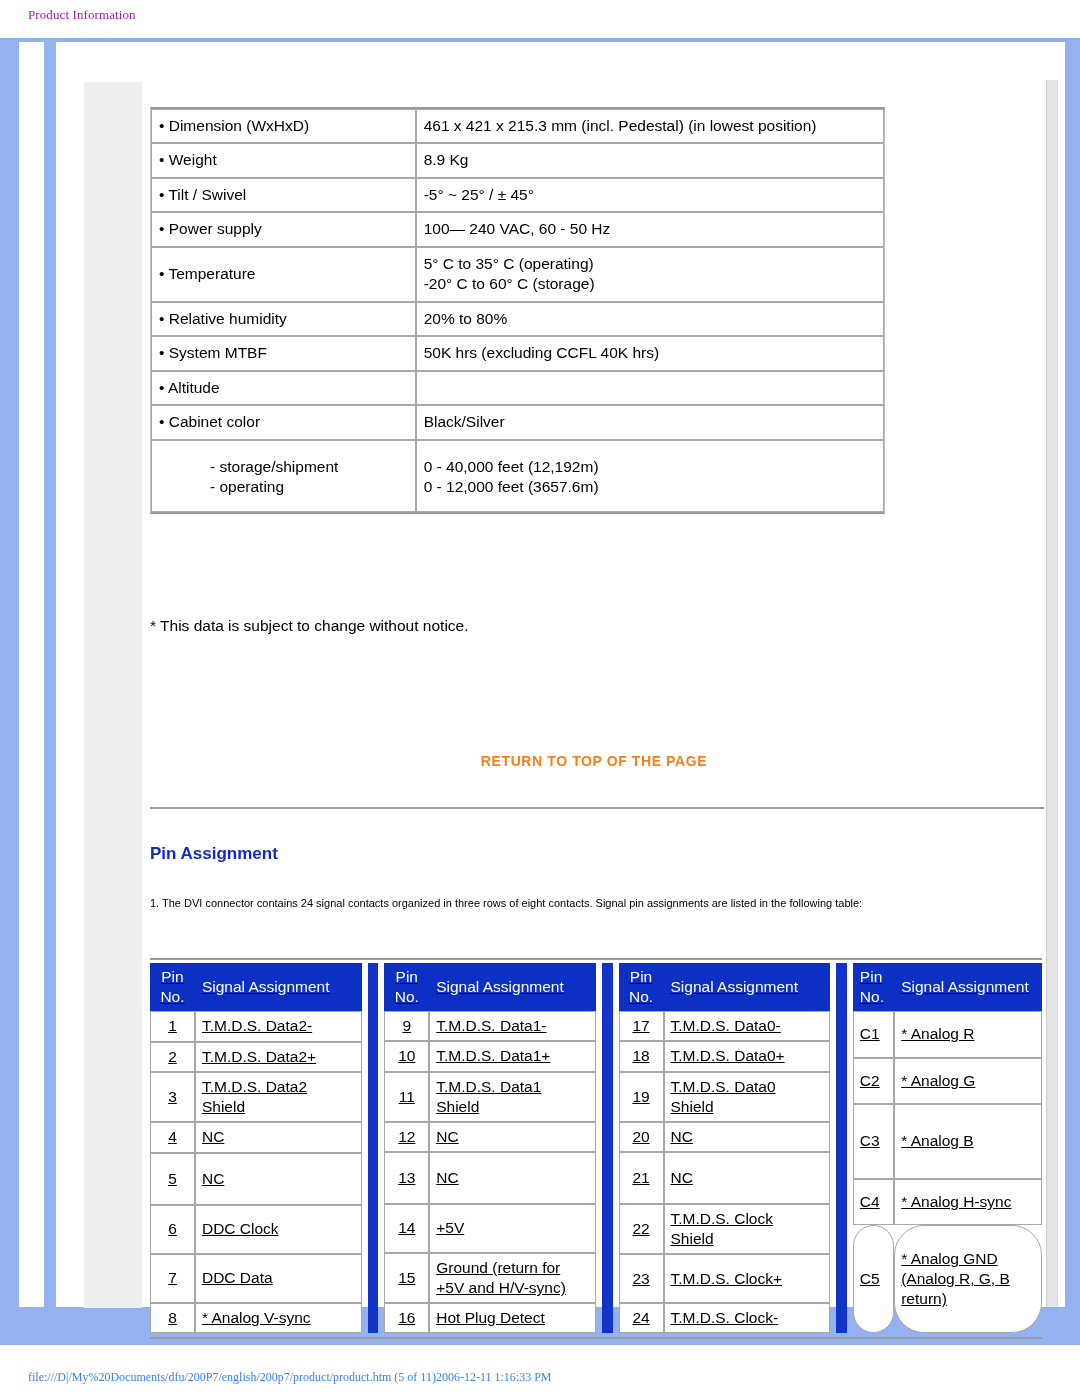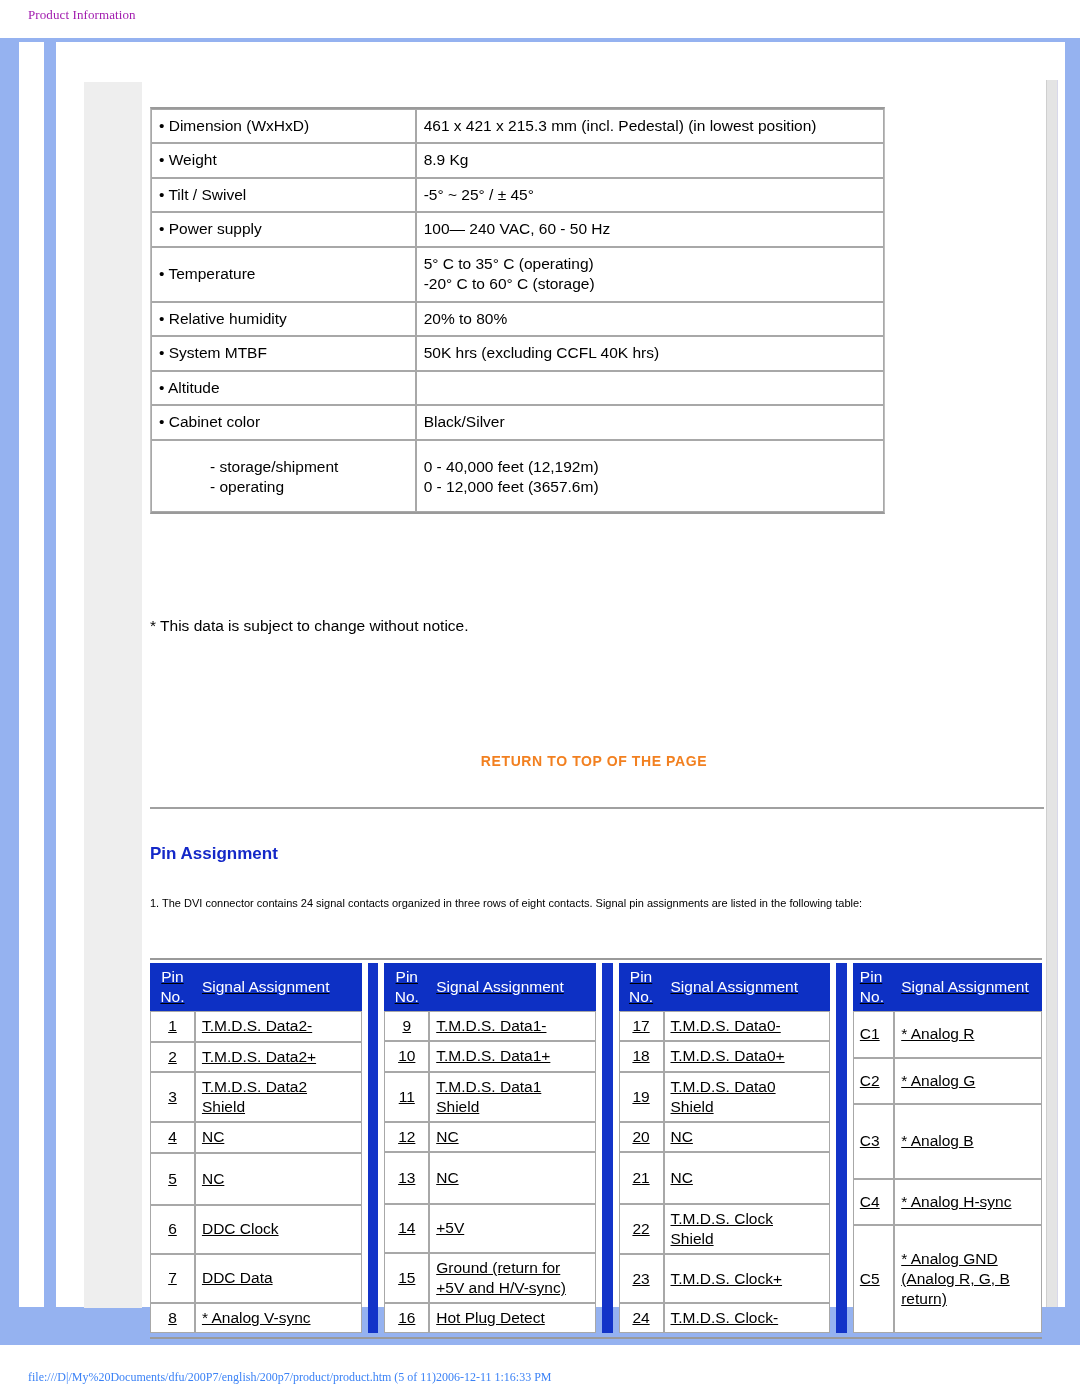--- a/index.html
+++ b/index.html
@@ -189,21 +189,21 @@
   .divider {
     width: 11px;
     background: #1233C8;
     margin: 0 6px;
     align-self: stretch;
   }
   .pin-table tr.h1 td { height: 30px; }
   .pin-table tr.h2 td { height: 40px; }
   .pin-table tr.h3 td { height: 52px; }
   .pin-table tr.h4 td { height: 49px; }
-  .pin-table tr.h5 td { height: 66px; }
+  .pin-table tr.h5 td { height: 66px; border-radius: 30px; }
   .spacer-col { flex: 1; }
 
   
   .footer-url {
     position: absolute;
     left: 28px; top: 1370px;
     font-family: "Liberation Serif", serif;
     font-size: 12px;
     color: #3b82f6;
     white-space: nowrap;

